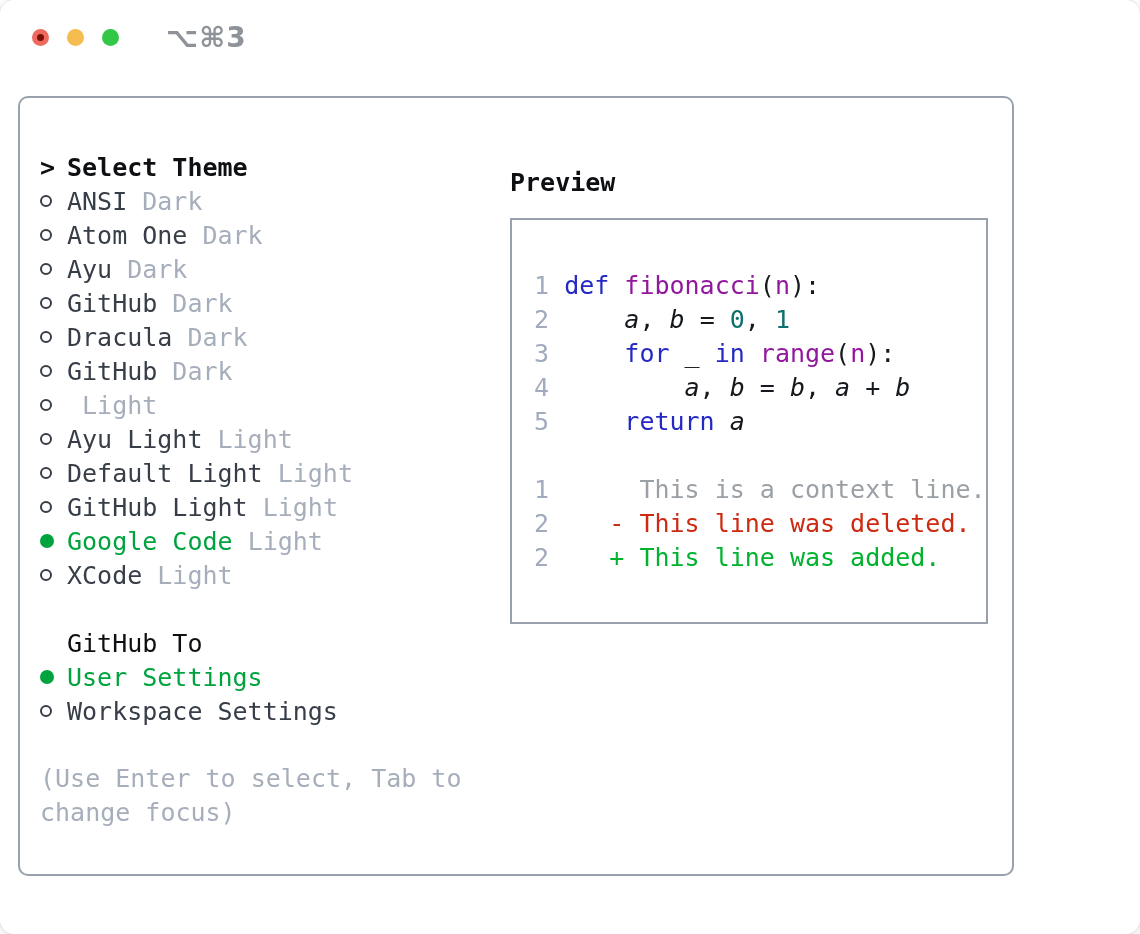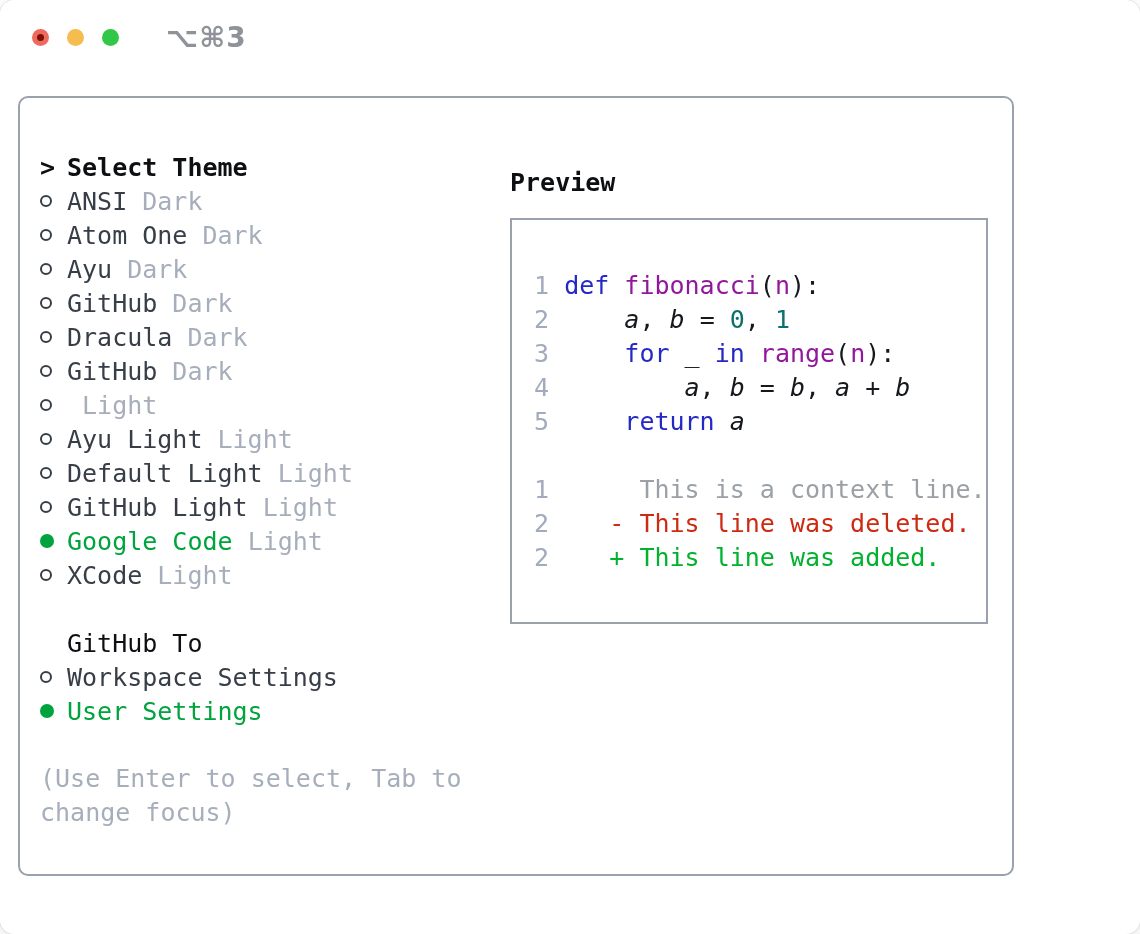--- a/index.html
+++ b/index.html
@@ -100,22 +100,22 @@
           <div class="row theme-row"><span class="marker"><span class="radio"></span></span><span class="t-name">GitHub Light</span><span class="t-variant">Light</span></div>
           <div class="row theme-row selected"><span class="marker"><span class="radio sel"></span></span><span class="t-name">Google Code</span><span class="t-variant">Light</span></div>
           <div class="row theme-row"><span class="marker"><span class="radio"></span></span><span class="t-name">XCode</span><span class="t-variant">Light</span></div>
         </div>
       <div class="spacer"></div>
       <div class="row">
         <span class="marker"></span>
         <span class="apply-title">GitHub To</span>
       </div>
       <div id="apply-list">
+          <div class="row opt-row selected"><span class="marker"><span class="radio sel"></span></span><span class="opt-name">User Settings</span></div>
           <div class="row opt-row"><span class="marker"><span class="radio"></span></span><span class="opt-name">Workspace Settings</span></div>
-          <div class="row opt-row selected"><span class="marker"><span class="radio sel"></span></span><span class="opt-name">User Settings</span></div>
         </div>
       <div class="spacer"></div>
       <div class="hint">(Use Enter to select, Tab to change focus)</div>
     </div>
 
     <div class="right-col">
       <div class="preview-title">Preview</div>
       <div class="preview-box">
         <div id="code-lines">
             <div class="cline"><span class="lnum">1</span> <span class="tk-kw">def</span><span class="tk-pln"> </span><span class="tk-fn">fibonacci</span><span class="tk-pln">(</span><span class="tk-fn">n</span><span class="tk-pln">):</span></div>

